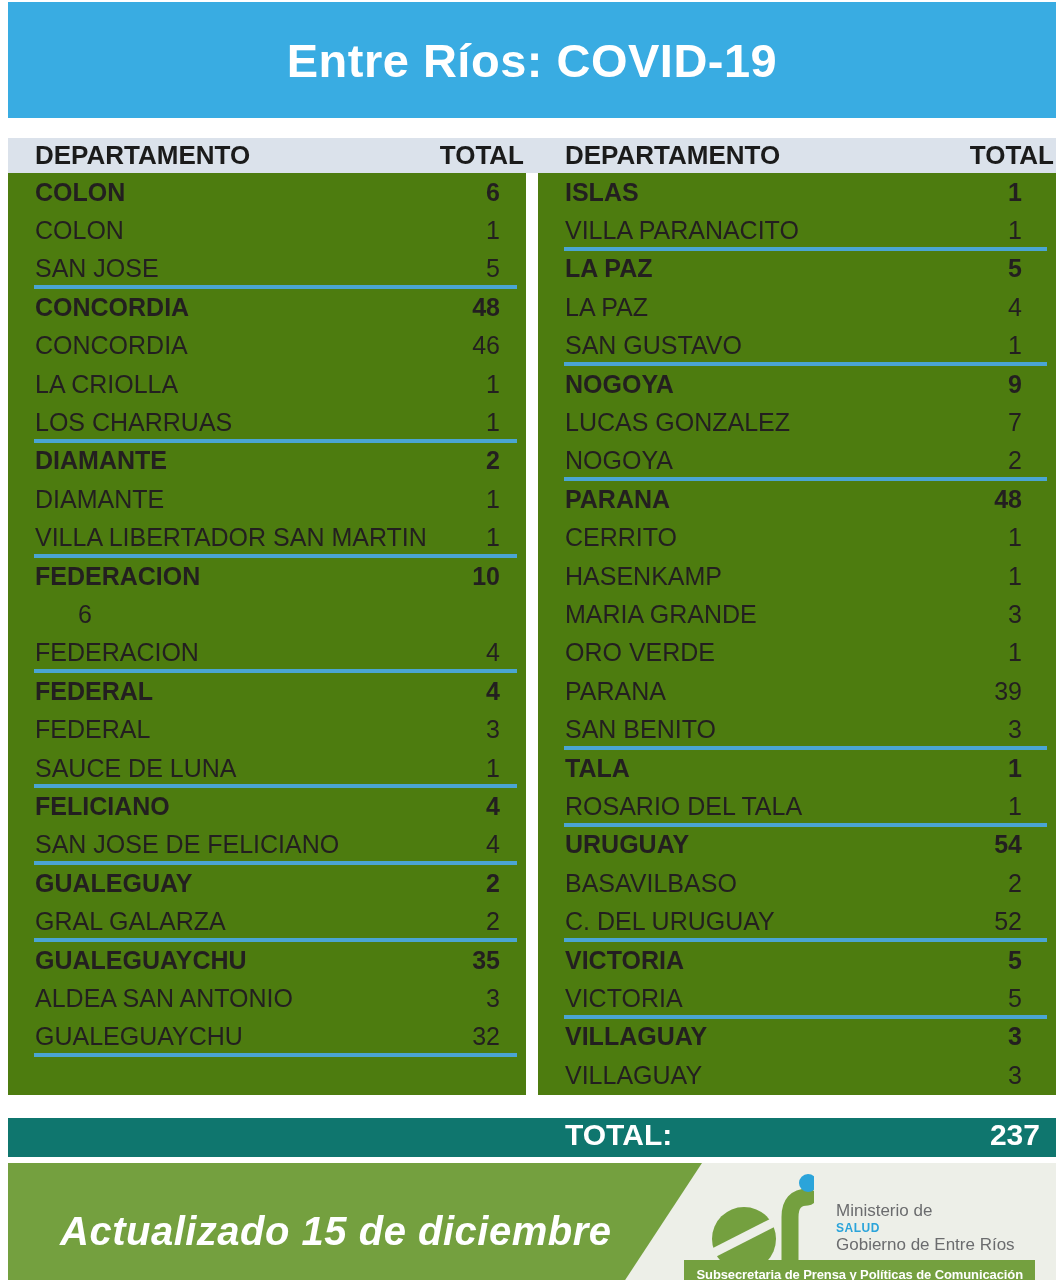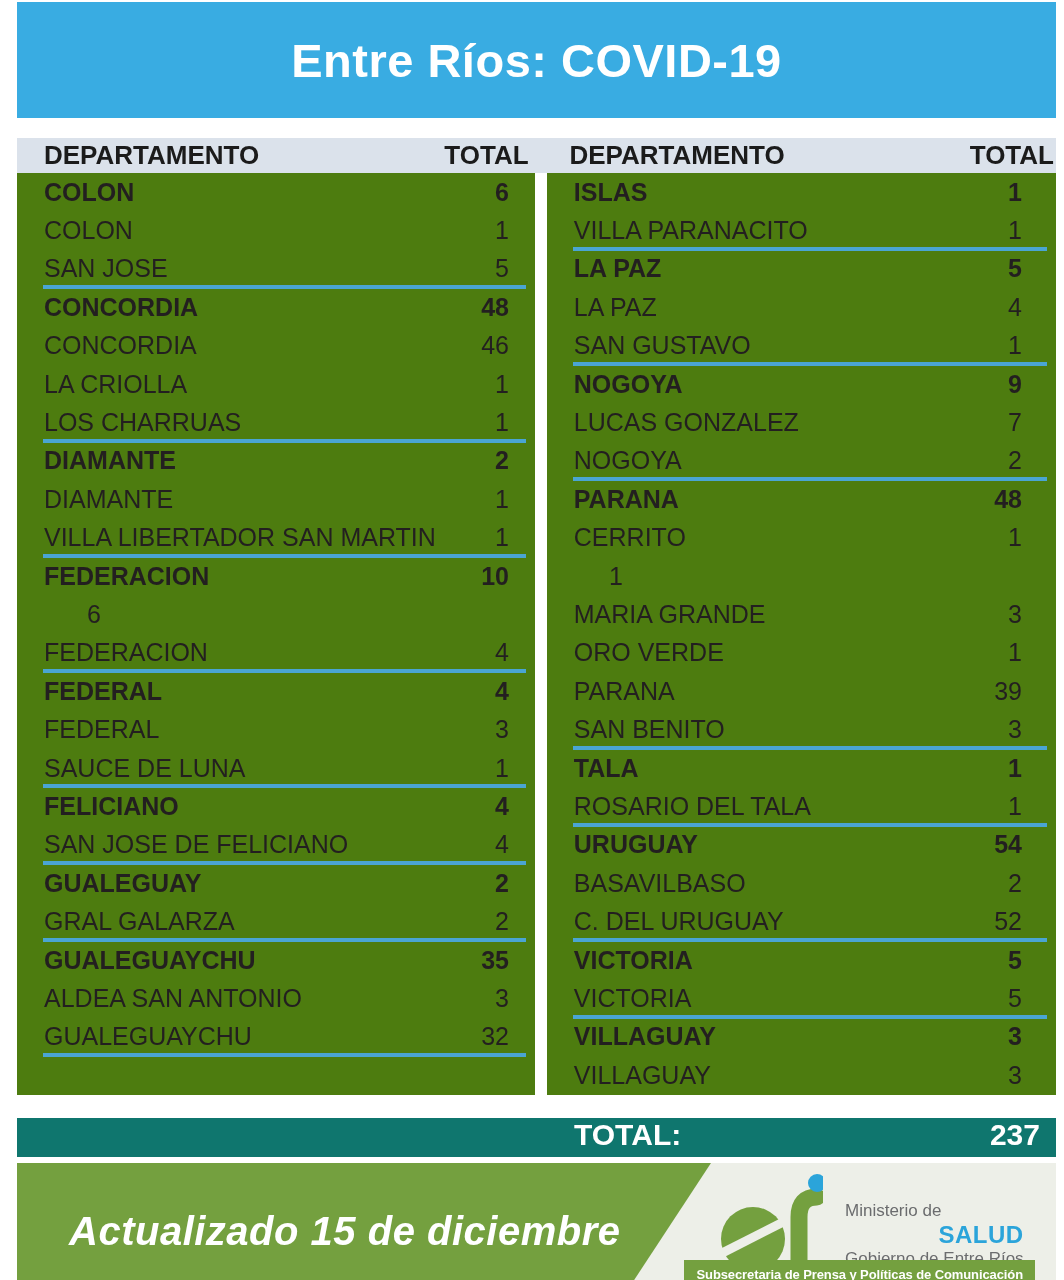--- a/index.html
+++ b/index.html
@@ -1,18 +1,18 @@
 <!DOCTYPE html>
 <html><head>
 <meta charset="utf-8">
 <style>
   * { margin:0; padding:0; box-sizing:border-box; }
   html,body { width:1064px; height:1280px; background:#ffffff;
     font-family:"Liberation Sans", sans-serif; overflow:hidden; }
-  .page { position:relative; width:1064px; height:1280px; padding:2px 8px 0 17px; }
+  .page { position:relative; width:1064px; height:1280px; padding:2px 8px 0 8px; }
 
   
   .title-bar { height:116px; background:#39ace2; display:flex;
     align-items:center; justify-content:center; }
   .title-bar h1 { color:#ffffff; font-size:47px; font-weight:bold; letter-spacing:0.5px; }
 
   
   .header-strip { margin-top:20px; height:35px; background:#dbe2eb;
     display:flex; align-items:center; }
   .hcell { width:518px; display:flex; align-items:center; height:100%; }
@@ -45,21 +45,21 @@
   .footer { position:relative; margin-top:6px; height:137px; background:#edefe8; }
   .green-wedge { position:absolute; left:0; top:0; width:100%; height:137px;
     background:#74a03f;
     clip-path:polygon(0 0, 694px 0, 604px 137px, 0 137px); }
   .updated { position:absolute; left:52px; top:0; height:137px; display:flex;
     align-items:center; color:#ffffff; font-size:40px; font-weight:bold;
     font-style:italic; letter-spacing:0.5px; }
   .logo-block { position:absolute; left:702px; top:8px; display:flex; gap:22px; }
   .logo-text { margin-top:30px; line-height:1.18; }
   .logo-text .ministry { font-size:17px; color:#6b6c6e; }
-  .logo-text .salud { font-size:24px; font-weight:bold; color:#2ba4da; letter-spacing:0.5px;text-align:right; }
+  .logo-text .salud { font-size:12px; font-weight:bold; color:#2ba4da; letter-spacing:0.5px; }
   .logo-text .gov { font-size:17px; color:#6b6c6e; }
   .badge { position:absolute; right:21px; bottom:11px; background:#74a03f;
     color:#ffffff; font-size:13px; font-weight:bold; padding:7px 12px;
     white-space:nowrap; letter-spacing:-0.1px; }
 </style>
 </head>
 <body>
 
 <div class="page">
 
@@ -243,20 +243,21 @@
           <span class="name">PARANA</span>
           <span class="total">48</span>
         </div>
 
         <div class="row">
           <span class="name">CERRITO</span>
           <span class="total">1</span>
         </div>
 
         <div class="row">
+          <span class="name">HASENKAMP</span>
           <span class="total">1</span>
         </div>
 
         <div class="row">
           <span class="name">MARIA GRANDE</span>
           <span class="total">3</span>
         </div>
 
         <div class="row">
           <span class="name">ORO VERDE</span>

